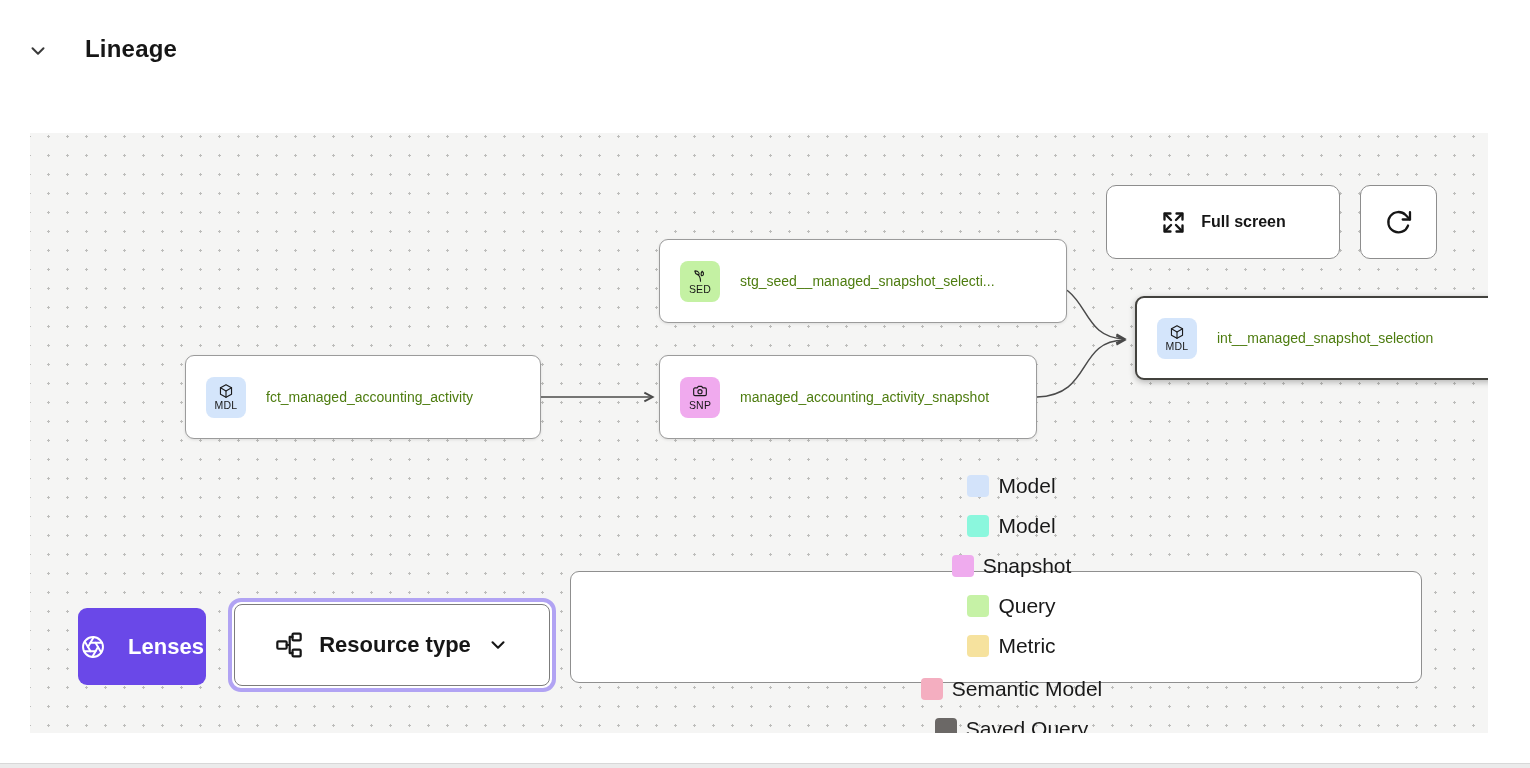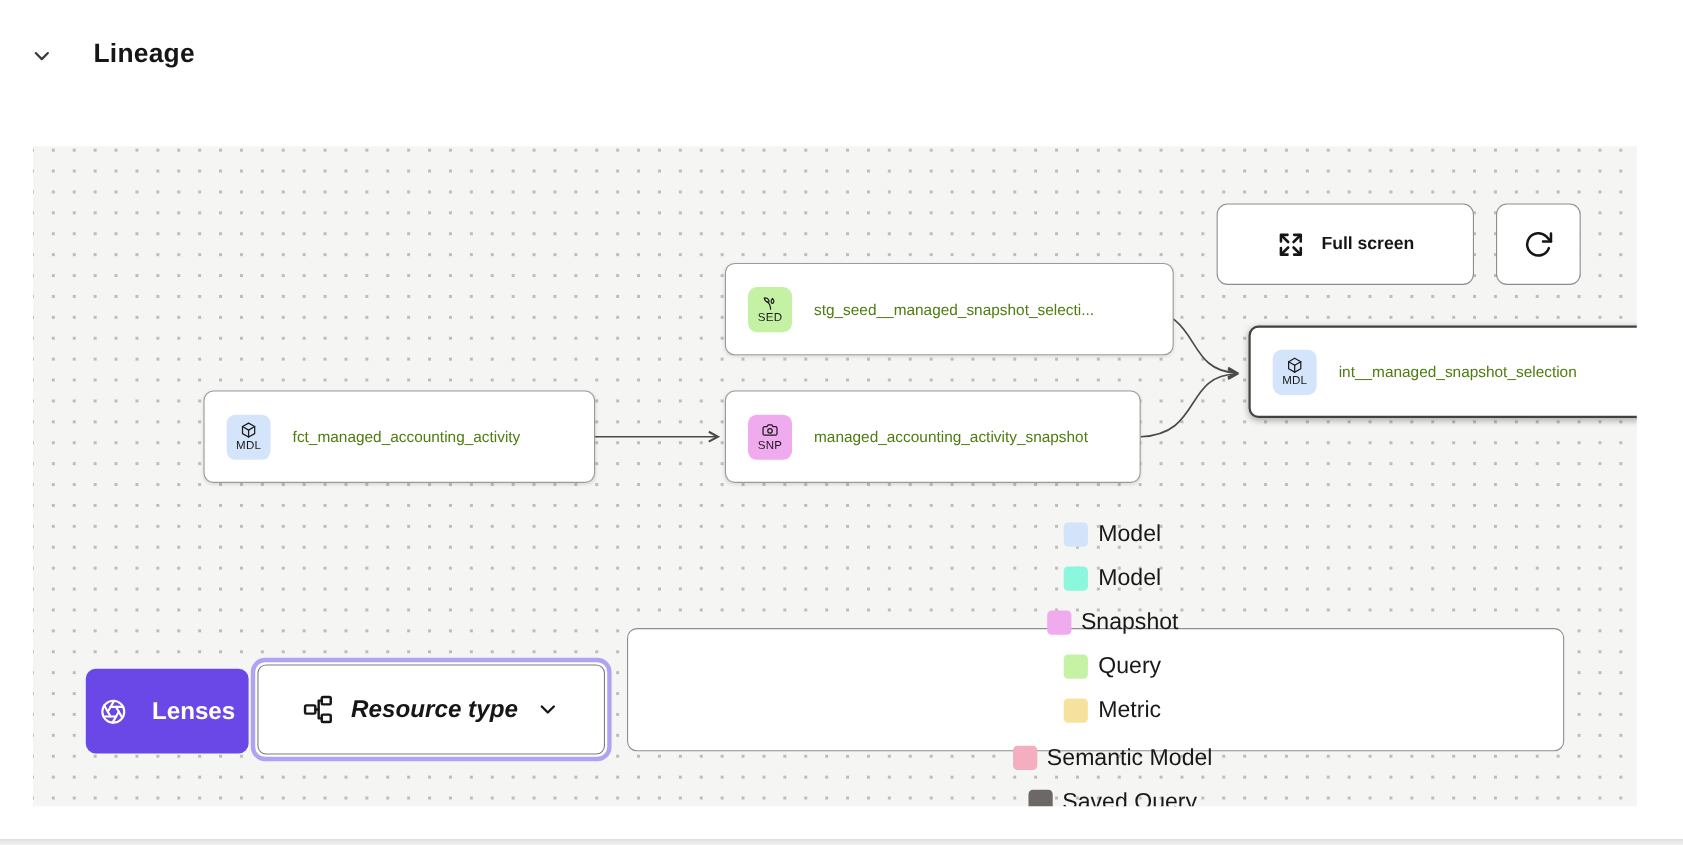--- a/index.html
+++ b/index.html
@@ -58,27 +58,27 @@
   .badge {
     width: 40px; height: 41px; border-radius: 8px; flex: 0 0 auto;
     display: flex; flex-direction: column; align-items: center; justify-content: center;
   }
   .badge-icon { display: flex; height: 16px; align-items: center; }
   .badge-label { font-size: 10.5px; font-weight: 500; color: #181818; line-height: 12px; letter-spacing: .2px; }
   .node-label { font-size: 14px; color: #4d7c0f; white-space: nowrap; }
 
   
   .lenses-btn {
-    position: absolute; left: 48px; top: 475px; width: 148px; height: 77px;
+    position: absolute; left: 48px; top: 475px; width: 128px; height: 77px;
     border-radius: 9px; display: flex; align-items: center; justify-content: center; gap: 22px;
     color: #ffffff; font-size: 22px; font-weight: 600; cursor: pointer;
   }
   .resource-wrap {
     position: absolute; left: 198px; top: 465px; width: 328px; height: 94px;
-    border: 4px solid #b1a3f3; border-radius: 13px; background: #fff; padding: 2px; font-style: italic;
+    border: 4px solid #b1a3f3; border-radius: 13px; background: #fff; padding: 2px;
   }
   .resource-btn {
     width: 100%; height: 100%; background: #fff; border: 1.5px solid #7c7c7c; border-radius: 8px;
     display: flex; align-items: center; justify-content: center; gap: 16px;
     font-size: 22px; font-weight: 600; color: #161616; cursor: pointer;
   }
 
   
   .legend {
     position: absolute; left: 540px; top: 438px; width: 852px; height: 112px;

